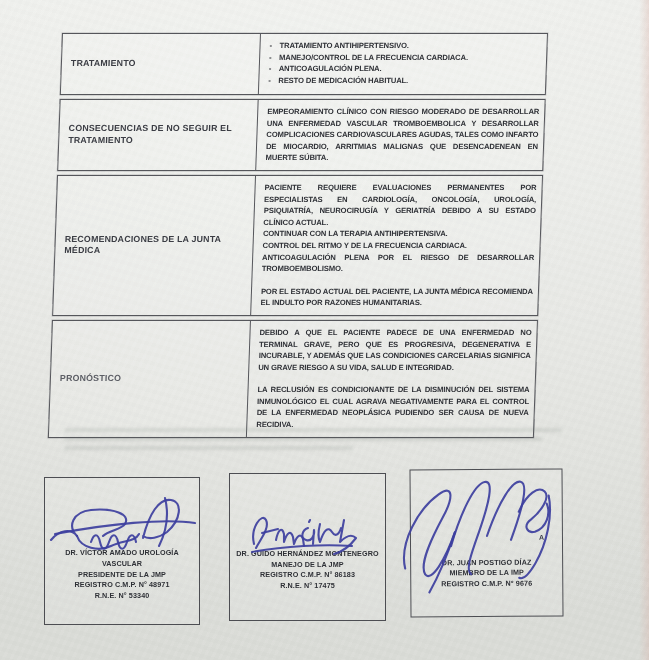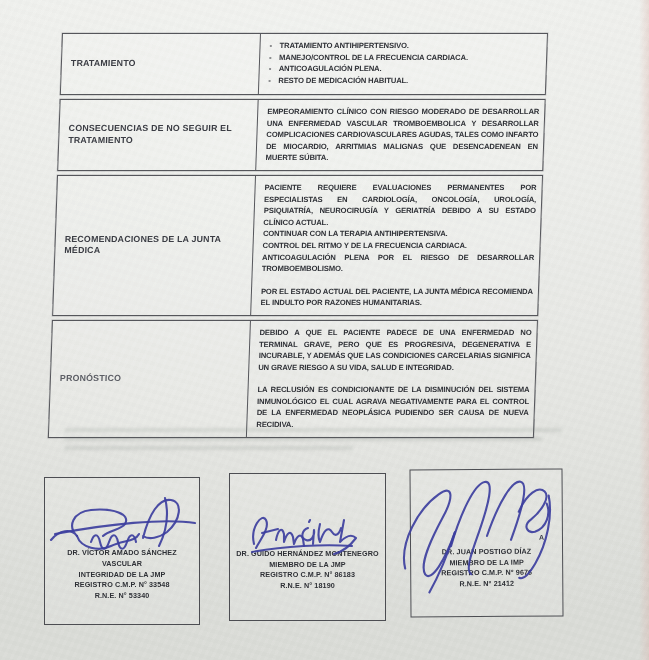--- a/index.html
+++ b/index.html
@@ -142,56 +142,55 @@
 <div class="sigbox sig1">
   <svg class="sigsvg svg1" width="152" height="84" viewBox="0 0 152 84">
     <path d="M4,50 C12,40 24,38 30,46 C20,36 26,22 44,20 C66,18 84,24 78,34 C74,40 62,40 56,46"></path>
     <path d="M30,46 C34,58 52,62 64,56 C76,50 88,52 92,44"></path>
     <path d="M44,52 c3,-9 7,-9 9,0 c2,9 6,9 9,0 c3,-9 7,-9 9,0 c2,9 6,9 9,0 c3,-9 7,-9 9,0"></path>
     <path d="M96,48 C102,24 112,8 124,10 C136,12 134,30 120,42 C112,48 102,50 96,46"></path>
     <path d="M118,8 C122,24 120,40 112,56"></path>
     <path d="M8,44 C60,34 118,28 148,33"></path>
   </svg>
   <div class="sigtext">
-    <div>DR. VÍCTOR AMADO SÁNCHEZ</div>
+    <div>DR. VÍCTOR AMADO UROLOGÍA</div>
     <div>VASCULAR</div>
-    <div>INTEGRIDAD DE LA JMP</div>
-    <div>REGISTRO C.M.P. N° 33548</div>
+    <div>PRESIDENTE DE LA JMP</div>
+    <div>REGISTRO C.M.P. N° 48971</div>
     <div>R.N.E. N° 53340</div>
   </div>
 </div>
 
 <div class="sigbox sig2">
   <svg class="sigsvg svg2" width="140" height="64" viewBox="0 0 140 64">
     <path d="M16,44 C12,28 24,12 28,20 C32,28 22,40 18,48"></path>
     <path d="M24,33 L40,29"></path>
     <path d="M38,40 c2,-10 6,-14 8,-6 l0,8 c3,-10 7,-12 9,-5 l1,7 c3,-9 7,-11 9,-5 l1,7"></path>
     <path d="M70,28 c-6,2 -8,10 -2,12 c5,2 9,-4 8,-10 l-1,14"></path>
     <path d="M71,22 l1,-2"></path>
     <path d="M82,24 c-2,8 -2,14 0,18 c4,-12 8,-16 12,-10 c3,5 7,3 9,-4"></path>
     <path d="M106,20 l-4,22 c6,-6 12,-8 16,-4 c-6,8 -14,14 -22,16"></path>
     <path d="M14,52 C46,46 86,44 114,46"></path>
   </svg>
   <div class="sigtext">
     <div>DR. GUIDO HERNÁNDEZ MONTENEGRO</div>
-    <div>MIEMBRO DE LA JMP</div>
+    <div>MANEJO DE LA JMP</div>
     <div>REGISTRO C.M.P. N° 86183</div>
-    <div>R.N.E. N° 18190</div>
+    <div>R.N.E. N° 17475</div>
   </div>
 </div>
 
 <div class="sigbox sig3">
   <svg class="sigsvg svg3" width="190" height="130" viewBox="0 0 190 130">
     <path d="M8,96 C2,70 22,36 42,22 C58,11 56,27 46,45 C34,67 22,92 28,102 C34,110 48,88 58,60"></path>
     <path d="M54,74 C64,40 78,12 88,10 C98,8 92,32 82,60 C74,82 68,98 74,102"></path>
     <path d="M90,64 C102,30 116,8 124,10 C132,12 126,36 114,68"></path>
     <path d="M122,40 C130,22 142,14 148,20 C154,26 144,40 134,48 C126,54 130,62 138,60 C150,56 154,42 150,32"></path>
     <path d="M152,24 C156,44 150,72 138,92 C132,102 126,108 122,106"></path>
     <path d="M58,60 C50,84 40,106 32,120"></path>
   </svg>
   <div class="sigmark">A</div>
   <div class="sigtext">
     <div>DR. JUAN POSTIGO DÍAZ</div>
     <div>MIEMBRO DE LA IMP</div>
     <div>REGISTRO C.M.P. N° 9676</div>
-    <div>R.N.E. N° 21412</div>
   </div>
 </div>
 
 </body></html>

